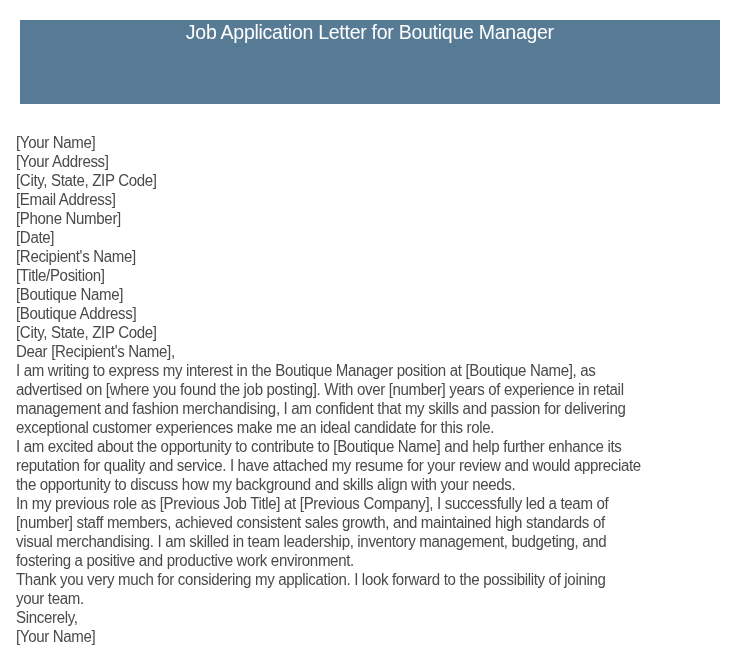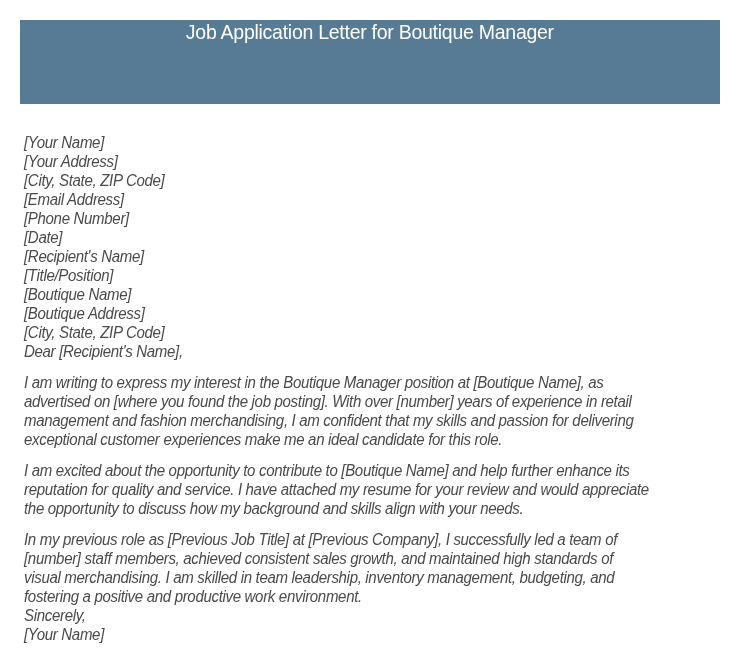--- a/index.html
+++ b/index.html
@@ -26,38 +26,36 @@
     }
     .header-title {
       color: #ffffff;
       font-size: 21px;
       letter-spacing: -0.3px;
       transform: scaleX(0.93);
       white-space: nowrap;
     }
     .letter {
       position: absolute;
-      left: 24px;
+      left: 16px;
       top: 133px;
       width: 710px;
       color: #4a4a4a;
       font-size: 16px;
       line-height: 19px;
-      font-style: italic;
     }
     .line {
       display: block;
       white-space: nowrap;
       letter-spacing: -0.35px;
       transform-origin: left center;
       transform: scaleX(0.94);
     }
     .para {
       display: block;
-      margin-top: 12px;
     }
   </style>
 </head>
 <body>
 
 <div class="header">
   <div class="header-title">Job Application Letter for Boutique Manager</div>
 </div>
 
 <div class="letter">
@@ -91,16 +89,20 @@
     <span class="line">the opportunity to discuss how my background and skills align with your needs.</span>
   </div>
 
   <div class="para">
     <span class="line">In my previous role as [Previous Job Title] at [Previous Company], I successfully led a team of</span>
     <span class="line">[number] staff members, achieved consistent sales growth, and maintained high standards of</span>
     <span class="line">visual merchandising. I am skilled in team leadership, inventory management, budgeting, and</span>
     <span class="line">fostering a positive and productive work environment.</span>
   </div>
 
+  <div class="para">
+    <span class="line">Thank you very much for considering my application. I look forward to the possibility of joining</span>
+    <span class="line">your team.</span>
+  </div>
 
   <span class="line">Sincerely,</span>
   <span class="line">[Your Name]</span>
 </div>
 
 </body></html>

